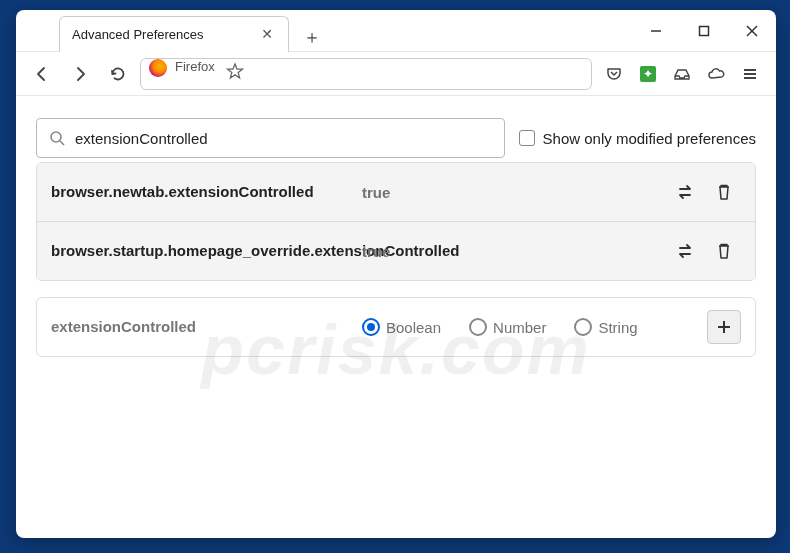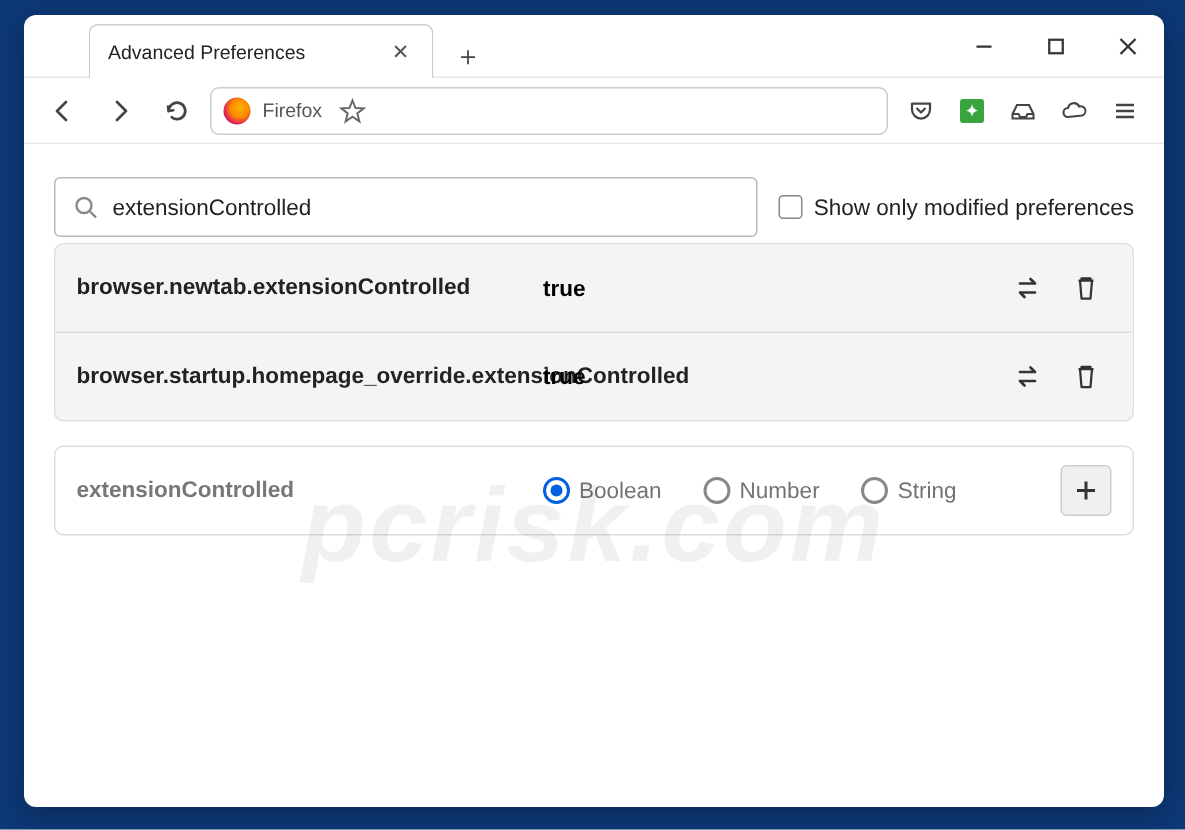--- a/index.html
+++ b/index.html
@@ -7,37 +7,37 @@
     .window{position:absolute;left:16px;top:10px;width:760px;height:528px;background:#fff;border-radius:8px;box-shadow:0 4px 20px rgba(0,0,0,.3);overflow:hidden;display:flex;flex-direction:column}
     .titlebar{display:flex;align-items:center;height:42px;padding:0;border-bottom:1px solid #e7e7e7}
     .tab-strip{display:flex;align-items:flex-end;height:42px;padding-left:43px;gap:0}
     .tab{display:flex;align-items:center;gap:10px;height:36px;padding:0 12px;background:#fff;border:1px solid #ccc;border-bottom:none;border-top-left-radius:6px;border-top-right-radius:6px;min-width:230px;font-size:13px;color:#222}
     .tab .close{margin-left:auto;width:18px;height:18px;display:flex;align-items:center;justify-content:center;color:#555;font-size:14px;cursor:pointer}
     .newtab{width:30px;height:30px;display:flex;align-items:center;justify-content:center;color:#444;font-size:18px;margin-left:8px;cursor:pointer}
     .win-controls{margin-left:auto;display:flex;height:42px}
     .win-btn{width:48px;height:42px;display:flex;align-items:center;justify-content:center;color:#333;font-size:14px;cursor:pointer}
     .toolbar{display:flex;align-items:center;height:44px;gap:6px;padding:0 10px;border-bottom:1px solid #e7e7e7}
     .ico-btn{width:32px;height:32px;display:flex;align-items:center;justify-content:center;color:#444;border-radius:4px;cursor:pointer}
-    .addrbar{flex:1;height:32px;border:1px solid #ccc;border-radius:6px;display:flex;align-items:center;padding:0 20px 0 8px;gap:8px}
+    .addrbar{flex:1;height:32px;border:1px solid #ccc;border-radius:6px;display:flex;align-items:flex-start;padding:0 20px 0 8px;gap:8px}
     .ff-logo{width:18px;height:18px;border-radius:50%;background:radial-gradient(circle at 60% 40%,#f7b500 0%,#ff8a00 40%,#db1b5f 70%,#7a1fa2 100%)}
     .addrbar .brand{color:#555;font-size:13px}
     .addrbar .url{color:#555;font-size:13px;flex:1}
     .addrbar .star{width:24px;height:24px;display:flex;align-items:center;justify-content:center;color:#666;cursor:pointer}
     .right-icons{display:flex;gap:2px}
     .content{padding:22px 20px;flex:1;overflow:auto}
     .search-row{display:flex;align-items:center;gap:14px}
     .search{flex:1;height:40px;border:1px solid #b8b8b8;border-radius:4px;display:flex;align-items:center;padding:0 12px;gap:10px}
     .search input{border:none;outline:none;font-size:15px;color:#222;flex:1}
     .chk-row{display:flex;align-items:center;gap:8px;color:#222;font-size:15px}
     .chk{width:16px;height:16px;border:1px solid #888;border-radius:3px}
     .pref-table{margin-top:4px;border:1px solid #ddd;border-radius:6px;overflow:hidden}
     .pref-row{display:flex;align-items:center;padding:12px 14px;border-bottom:1px solid #ddd;background:#f4f4f4}
     .pref-row:last-child{border-bottom:none}
     .pref-name{font-size:15px;color:#222;font-weight:600;width:305px;line-height:1.35}
-    .pref-val{font-size:15px;color:#000000;font-weight:600;flex:1;padding-left:6px}
+    .pref-val{font-size:15px;color:#737373;font-weight:600;flex:1;padding-left:6px}
     .actions{margin-left:auto;display:flex;gap:4px}
     .act{width:34px;height:34px;display:flex;align-items:center;justify-content:center;color:#444;cursor:pointer;border-radius:4px}
     .act.boxed{background:#f0f0f0;border:1px solid #ccc}
     .new-row{margin-top:16px;display:flex;align-items:center;border:1px solid #ddd;border-radius:6px;padding:12px 14px}
     .types{display:flex;gap:28px;flex:1;padding-left:6px;font-size:15px;color:#737373}
     .radio{width:18px;height:18px;border:2px solid #888;border-radius:50%;display:inline-flex;align-items:center;justify-content:center;margin-right:6px;vertical-align:middle}
     .radio.sel{border-color:#0060df}
     .radio.sel::after{content:"";width:8px;height:8px;border-radius:50%;background:#0060df}
     .type-lbl{display:flex;align-items:center}
     svg{display:block}

